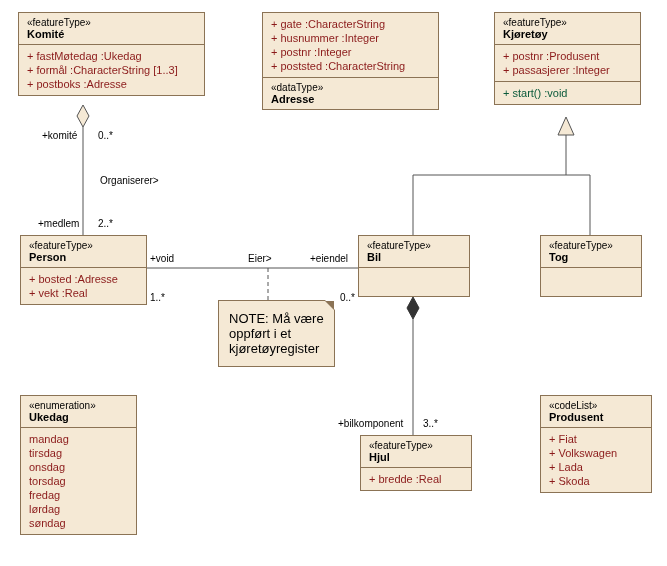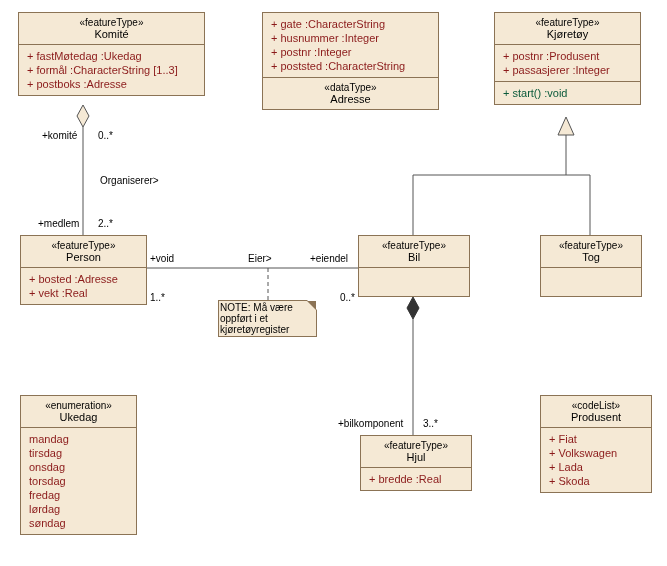--- a/index.html
+++ b/index.html
@@ -1,24 +1,24 @@
 <!DOCTYPE html>
 <html><head>
 <meta charset="utf-8">
 <style>
 body{margin:0;font-family:Arial,sans-serif;font-size:11px;width:667px;height:566px;position:relative;background:#fff}
 .box{position:absolute;background:#f5e9d5;border:1px solid #8b7355}
 .sec{border-bottom:1px solid #8b7355;padding:4px 8px}
 .sec:last-child{border-bottom:none}
-.hd{text-align:center}
+.hd{}
 .st{font-size:10px}
-.nm{font-weight:normal}
+.nm{font-weight:bold}
 .attr{color:#8b1a1a;padding:1px 0}
 .op{color:#0a5a3a;padding:1px 0}
-.note{position:absolute;background:#f5e9d5;border:1px solid #8b7355;padding:1px;font-size:10px;width:95px}
+.note{position:absolute;background:#f5e9d5;border:1px solid #8b7355;padding:10px;font-size:13px;width:95px}
 .note::after{content:"";position:absolute;top:-1px;right:-1px;width:0;height:0;border-left:10px solid transparent;border-top:10px solid #fff}
 .note::before{content:"";position:absolute;top:0;right:0;width:0;height:0;border-left:9px solid transparent;border-top:9px solid #8b7355;z-index:1}
 svg{position:absolute;top:0;left:0;pointer-events:none}
 .lbl{position:absolute;font-size:10px;background:transparent}
 </style>
 </head>
 <body>
 
 <div class="box" style="left:18px;top:12px;width:185px">
 <div class="sec hd">

